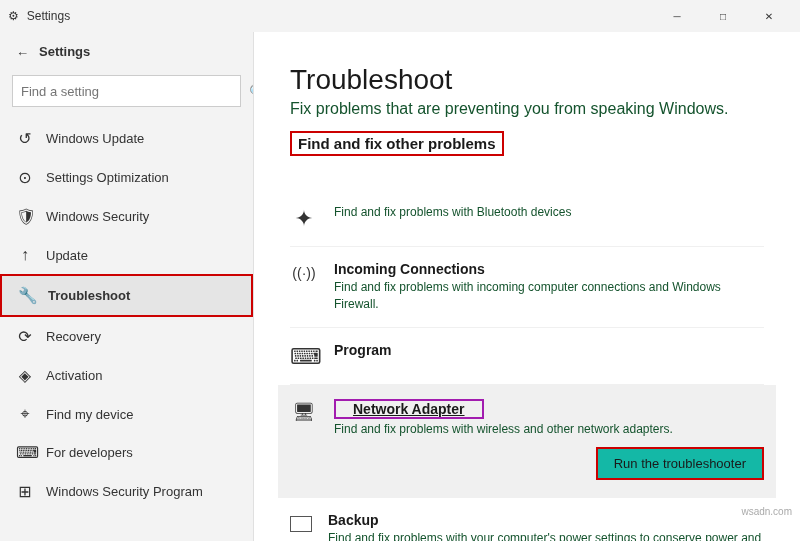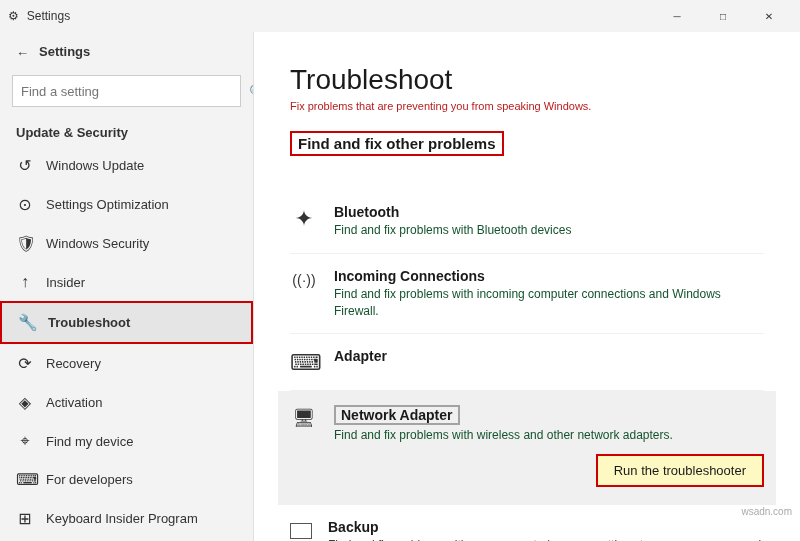--- a/index.html
+++ b/index.html
@@ -55,21 +55,21 @@
     .sidebar-item-icon { width: 18px; text-align: center; font-size: 16px; flex-shrink: 0; }
 
     
     .main-content {
       flex: 1; background: white; overflow-y: auto; padding: 32px 36px;
     }
     .page-title {
       font-size: 28px; font-weight: 300; color: #1a1a1a; margin-bottom: 4px;
     }
     .page-subtitle {
-      font-size: 11px; color: #b91c1c; margin-bottom: 19px;
+      font-size: 16px; color: #14532d; margin-bottom: 13px;
     }
 
     .section-heading {
       font-size: 15px; font-weight: 600; color: #1a1a1a;
       border: 2px solid #c00; display: inline-block;
       padding: 2px 6px; margin-bottom: 34px;
     }
 
     .troubleshoot-item {
       display: flex; align-items: flex-start; gap: 16px;
@@ -77,26 +77,26 @@
     }
     .troubleshoot-item.highlighted {
       background: #f0f0f0; padding: 14px 12px; margin: 0 -12px;
       border: none;
     }
     .item-icon { font-size: 22px; color: #333; margin-top: 2px; flex-shrink: 0; width: 28px; text-align: center; }
     .item-text { flex: 1; }
     .item-title {
       font-size: 14px; font-weight: 600; color: #1a1a1a; margin-bottom: 2px;
     }
-    .item-title.outlined { border: 2px solid #a3a3a3; display: inline-block; padding: 0 5px; }
+    .item-title.outlined { border: 2px solid #a21caf; display: inline-block; padding: 0 17px; text-decoration: underline; }
     .item-desc { font-size: 12px; color: #14532d; line-height: 1.4; }
 
     .run-btn {
       display: block; margin: 10px 0 4px auto;
-      background: #fef9c3; border: 2px solid #c00;
+      background: #14b8a6; border: 2px solid #c00;
       padding: 7px 16px; font-size: 13px; cursor: pointer; color: #1a1a1a;
       font-family: 'Segoe UI', sans-serif;
     }
 
     .watermark {
       position: absolute; bottom: 24px; right: 8px;
       font-size: 10px; color: #aaa; pointer-events: none;
     }
   </style>
 </head>
@@ -118,37 +118,36 @@
 
   <div class="sidebar">
     <div class="sidebar-back">
       <span>←</span>
       <span>Settings</span>
     </div>
     <div class="sidebar-search">
       <input type="text" placeholder="Find a setting" style="">
       <span class="sidebar-search-icon">🔍</span>
     </div>
-    <div class="sidebar-section-title">Update &amp; Security</div>
 
     <div class="sidebar-item">
       <span class="sidebar-item-icon">↺</span>
       <span>Windows Update</span>
     </div>
     <div class="sidebar-item">
       <span class="sidebar-item-icon">⊙</span>
       <span>Settings Optimization</span>
     </div>
     <div class="sidebar-item">
       <span class="sidebar-item-icon">🛡</span>
       <span>Windows Security</span>
     </div>
     <div class="sidebar-item">
       <span class="sidebar-item-icon">↑</span>
-      <span>Insider</span>
+      <span>Update</span>
     </div>
     <div class="sidebar-item active" style="border: 2px solid #c00;">
       <span class="sidebar-item-icon">🔧</span>
       <span>Troubleshoot</span>
     </div>
     <div class="sidebar-item">
       <span class="sidebar-item-icon">⟳</span>
       <span>Recovery</span>
     </div>
     <div class="sidebar-item">
@@ -158,53 +157,52 @@
     <div class="sidebar-item">
       <span class="sidebar-item-icon">⌖</span>
       <span>Find my device</span>
     </div>
     <div class="sidebar-item">
       <span class="sidebar-item-icon">⌨</span>
       <span>For developers</span>
     </div>
     <div class="sidebar-item">
       <span class="sidebar-item-icon">⊞</span>
-      <span>Keyboard Insider Program</span>
+      <span>Windows Security Program</span>
     </div>
   </div>
 
   <div class="main-content">
     <h1 class="page-title">Troubleshoot</h1>
     <p class="page-subtitle">Fix problems that are preventing you from speaking Windows.</p>
 
     <div class="section-heading">Find and fix other problems</div>
 
     
     <div class="troubleshoot-item">
       <div class="item-icon">✦</div>
       <div class="item-text">
-        <div class="item-title">Bluetooth</div>
         <div class="item-desc">Find and fix problems with Bluetooth devices</div>
       </div>
     </div>
 
     
     <div class="troubleshoot-item">
       <div class="item-icon" style="font-size:14px; padding-top:2px;">((·))</div>
       <div class="item-text">
         <div class="item-title">Incoming Connections</div>
         <div class="item-desc">Find and fix problems with incoming computer connections and Windows Firewall.</div>
       </div>
     </div>
 
     
     <div class="troubleshoot-item">
       <div class="item-icon">⌨</div>
       <div class="item-text">
-        <div class="item-title">Adapter</div>
+        <div class="item-title">Program</div>
       </div>
     </div>
 
     
     <div class="troubleshoot-item highlighted">
       <div class="item-icon" style="font-size:18px;">🖥</div>
       <div class="item-text" style="flex:1;">
         <div class="item-title outlined">Network Adapter</div>
         <div class="item-desc">Find and fix problems with wireless and other network adapters.</div>
         <button class="run-btn">Run the troubleshooter</button>

